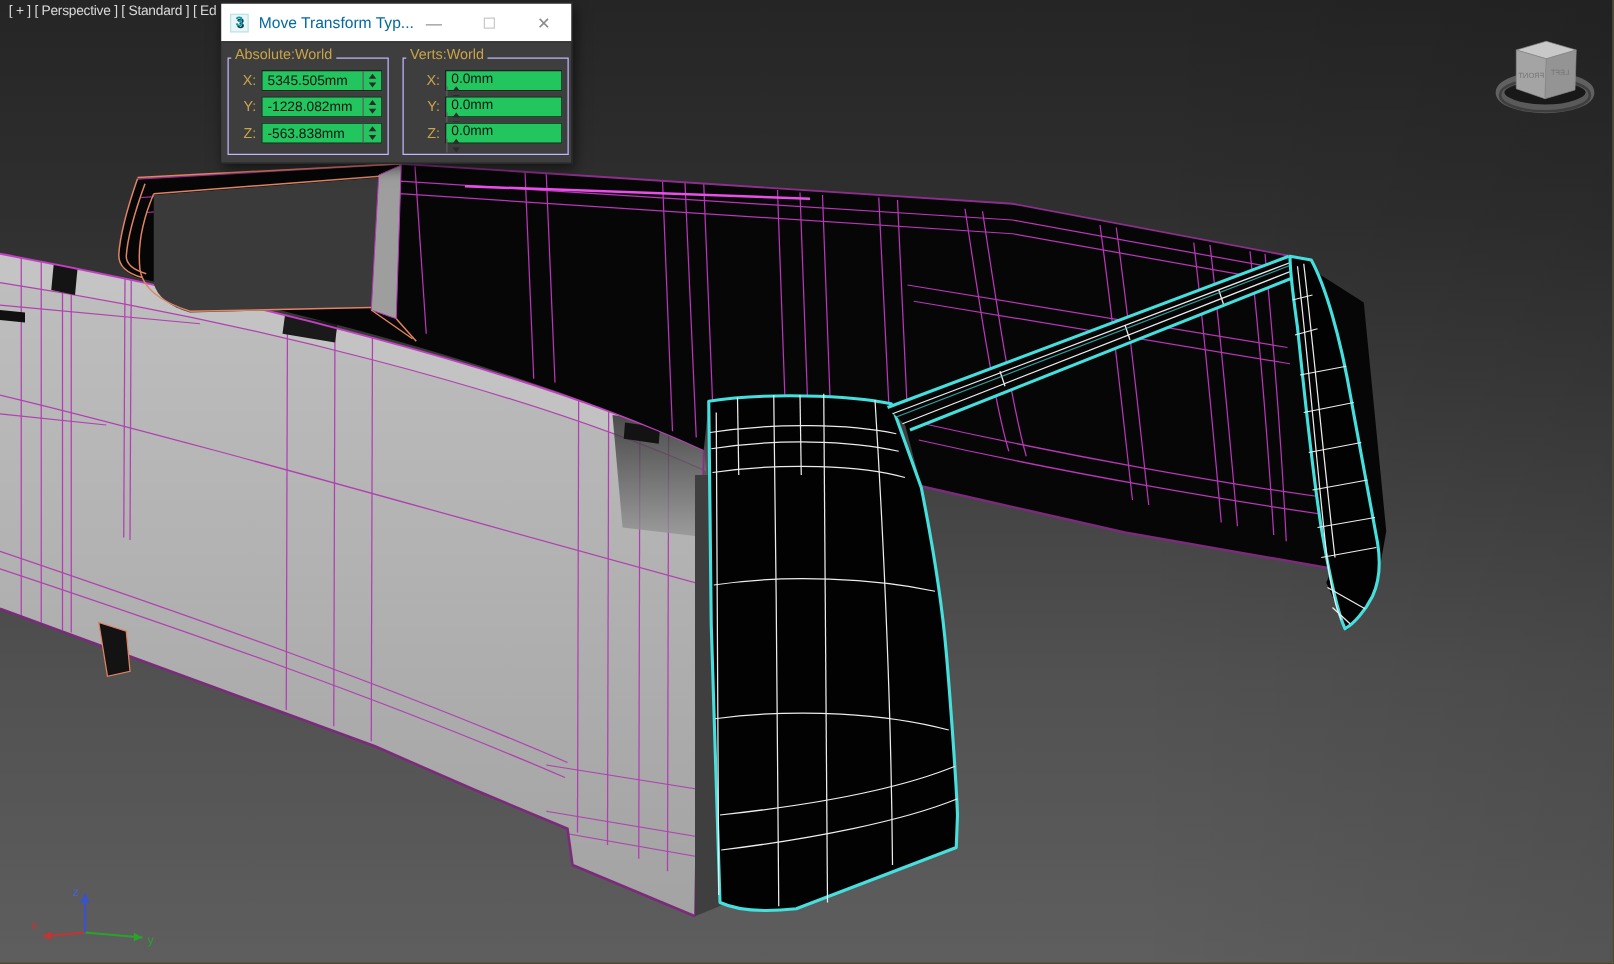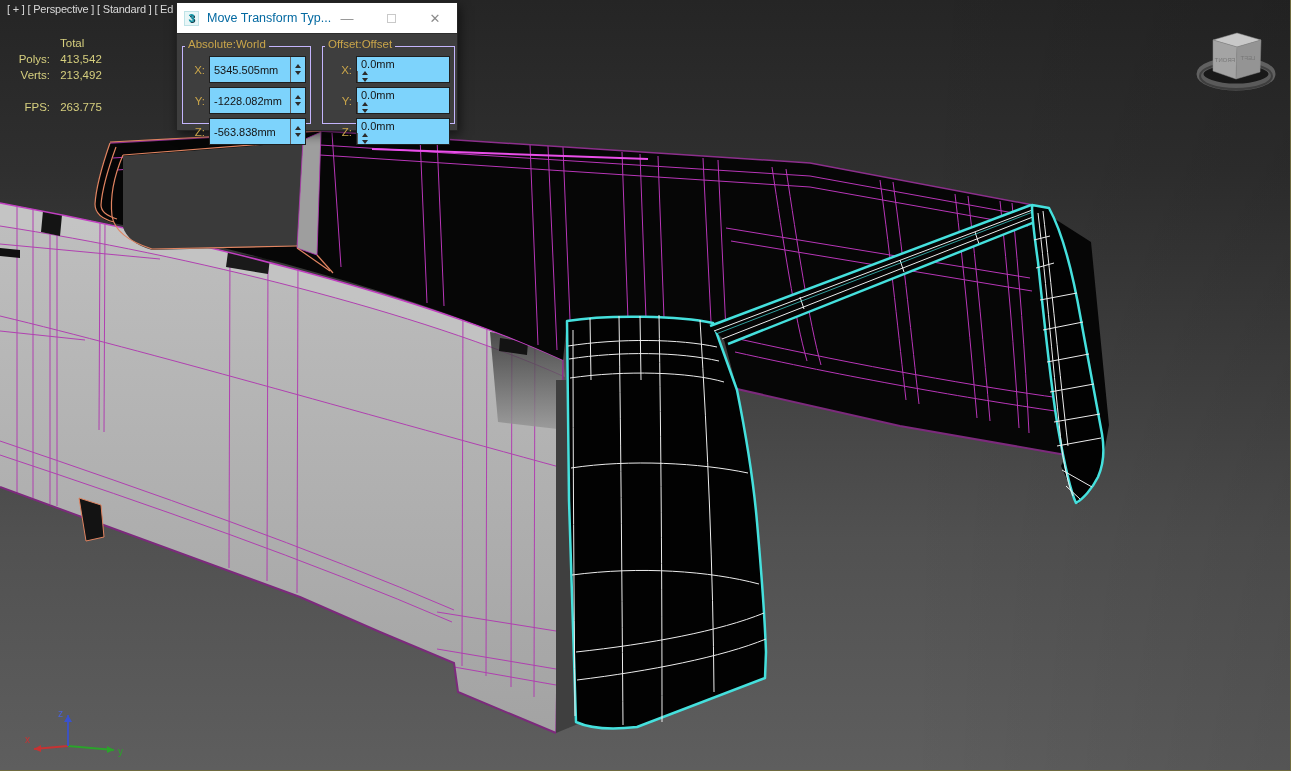--- a/index.html
+++ b/index.html
@@ -37,21 +37,21 @@
   .win-btn{width:44px;display:flex;align-items:center;justify-content:center;color:#8b8b8b;font-size:13px;cursor:default;}
   .max-glyph{width:9px;height:9px;border:1px solid #c9c9c9;}
   .dlg-body{position:relative;height:97px;border-top:1px solid #2e2e2e;}
   .group{position:absolute;top:12px;bottom:6px;border:1px solid #c4b5fd;}
   .group.abs{left:5px;width:129px;}
   .group.off{left:145px;width:133px;}
   .group-label{position:absolute;top:-9px;left:2px;background:#3e3e3e;padding:0 3px;color:#c9a54a;font-size:11.5px;white-space:nowrap;}
   .frow{display:flex;align-items:center;justify-content:flex-end;margin:4px 4px 0 0;}
   .frow.first{margin-top:9px;}
   .axis{color:#c9a54a;font-size:11.5px;margin-right:4px;}
-  .spinbox{display:flex;width:97px;height:27px;background:#7dd3fc;border:1px solid #1f1f1f;justify-content:center;}
+  .spinbox{display:flex;width:97px;height:17px;background:#22c55e;border:1px solid #1f1f1f;}
   .group.off .spinbox{width:94px;flex-direction:column;}
   .spinbox input{flex:1;min-width:0;background:transparent;border:none;outline:none;
     font-size:11px;color:#141414;padding:0 0 0 4px;}
   .spin{width:15px;flex:0 0 auto;border-left:1px solid #5e5e5e;display:flex;flex-direction:column;align-items:center;justify-content:center;gap:3px;cursor:default;}
   .spin::before{content:"";width:0;height:0;border-left:3.5px solid transparent;border-right:3.5px solid transparent;border-bottom:4.5px solid #2b2b2b;}
   .spin::after{content:"";width:0;height:0;border-left:3.5px solid transparent;border-right:3.5px solid transparent;border-top:4.5px solid #2b2b2b;}
 </style>
 </head>
 <body>
 
@@ -233,38 +233,20 @@
       <path d="M68,746 L68,715" stroke="#3a52cc" stroke-width="1.8" fill="none"></path>
       <path d="M68,715 L64,722 L72,722 Z" fill="#3a52cc"></path>
       <text x="30" y="743" text-anchor="end" font-size="10" fill="#c63333">x</text>
       <text x="118" y="755" font-size="10" fill="#2ba32b">y</text>
       <text x="63" y="717" text-anchor="end" font-size="10" fill="#4a62d8">z</text>
     </g>
   </svg>
 
   <div class="vp-label">[ + ] [ Perspective ] [ Standard ] [ Ed</div>
 
-  <div class="stats">
-    <div class="srow">
-      <span class="slabel"></span>
-      <span class="sval">Total</span>
-    </div>
-    <div class="srow">
-      <span class="slabel">Polys:</span>
-      <span class="sval">413,542</span>
-    </div>
-    <div class="srow">
-      <span class="slabel">Verts:</span>
-      <span class="sval">213,492</span>
-    </div>
-    <div class="srow fps">
-      <span class="slabel">FPS:</span>
-      <span class="sval">263.775</span>
-    </div>
-  </div>
 
   <div class="dialog">
     <div class="titlebar">
       <span class="title-icon">3</span>
       <span class="title-text">Move Transform Typ...</span>
       <span class="win-btns">
         <span class="win-btn">—</span>
         <span class="win-btn">
             <span class="max-glyph"></span>
           </span>
@@ -292,21 +274,21 @@
         <div class="frow">
           <span class="axis">Z:</span>
           <span class="spinbox">
             <input value="-563.838mm" style="">
             <span class="spin"></span>
           </span>
         </div>
       </div>
 
       <div class="group off">
-        <span class="group-label">Offset:Offset</span>
+        <span class="group-label">Verts:World</span>
         <div class="frow first">
           <span class="axis">X:</span>
           <span class="spinbox">
             <input value="0.0mm" style="">
             <span class="spin"></span>
           </span>
         </div>
         <div class="frow">
           <span class="axis">Y:</span>
           <span class="spinbox">

